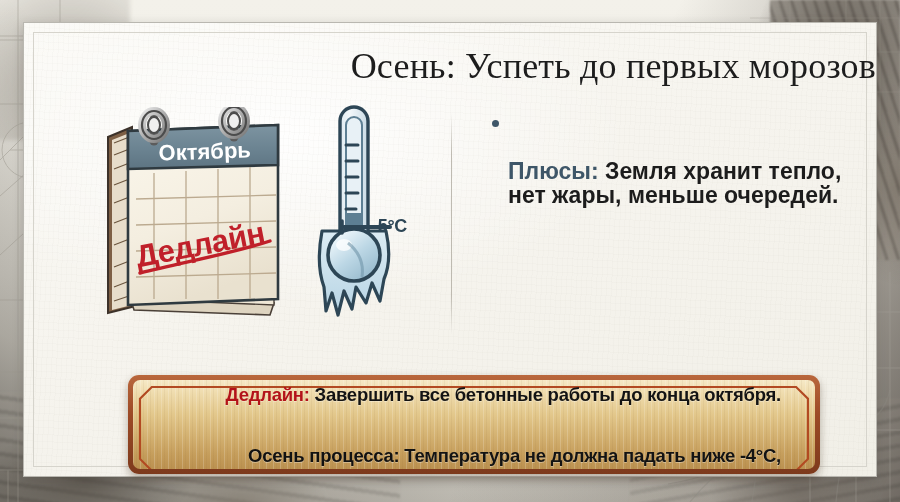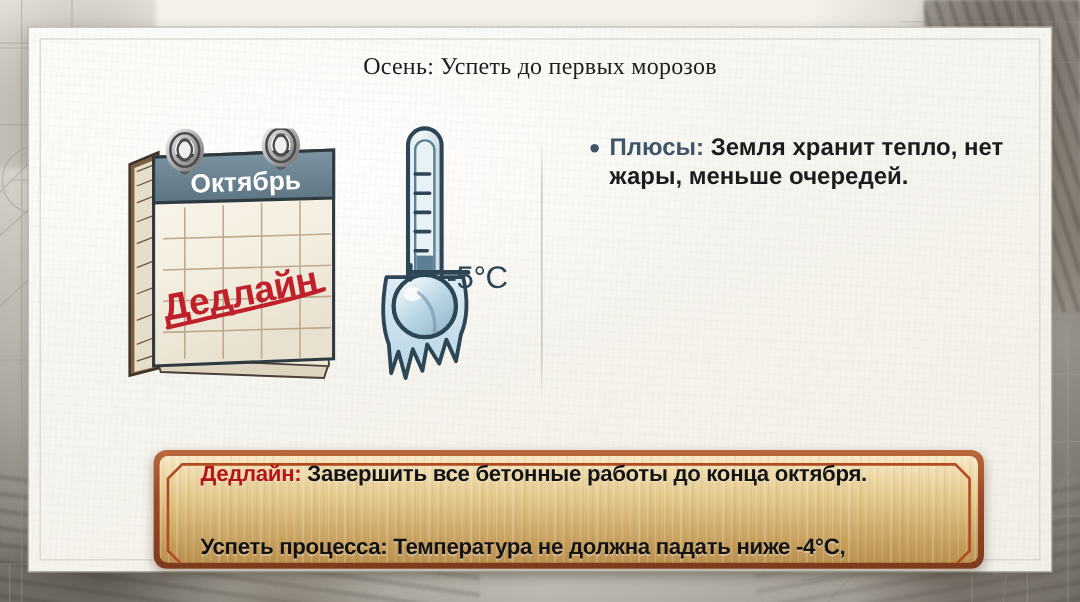--- a/index.html
+++ b/index.html
@@ -101,23 +101,23 @@
     background:
       repeating-linear-gradient(93deg, rgba(160,155,140,0.035) 0 1px, rgba(255,255,255,0) 1px 5px),
       repeating-linear-gradient(3deg, rgba(150,145,132,0.03) 0 1px, rgba(255,255,255,0) 1px 7px);
     pointer-events: none;
   }
 
   
   .title {
     position: absolute;
     left: 0; right: 0; top: 22px;
-    text-align: center;
+    text-align: right;
     font-family: "Liberation Serif", "DejaVu Serif", serif;
-    font-size: 20px;
+    font-size: 36px;
     color: #1d1d1d;
     letter-spacing: 0.2px;
   }
 
   
   .content {
     position: absolute;
     left: 0; top: 78px; right: 0;
     height: 250px;
   }
@@ -146,37 +146,38 @@
     margin-bottom: 16px;
   }
   .dot {
     flex: 0 0 auto;
     width: 7px; height: 7px;
     border-radius: 50%;
     margin-top: 9px;
     margin-right: 9px;
   }
   .btext {
-    font-size: 20px;
+    font-size: 23px;
     line-height: 24px;
     color: #1c1c1c;
     font-weight: 600;
+    margin-top: 48px;
   }
   .blabel { font-weight: 700; }
 
   
   .calendar { position: absolute; left: 8px; top: 6px; width: 200px; height: 215px; }
 
   
   .thermo { position: absolute; left: 210px; top: 2px; width: 160px; height: 220px; }
   .thermo-label {
     position: absolute;
     left: 78px; top: 113px;
-    font-size: 26px;
-    font-weight: 400;
+    font-size: 18px;
+    font-weight: 700;
     color: #2d4656;
     letter-spacing: -0.3px;
   }
 
   
   .plaque {
     position: absolute;
     left: 104px; top: 352px;
     width: 692px; height: 99px;
     border-radius: 11px;
@@ -207,21 +208,21 @@
     position: absolute;
     top: 5px; left: 5px; right: 5px; bottom: 5px;
     pointer-events: none;
   }
   .plaque-text {
     position: absolute;
     inset: 0;
     display: flex;
     flex-direction: column;
     justify-content: center;
-    align-items: flex-start;
+    align-items: flex-end;
     text-align: center;
     padding: 0 34px;
     gap: 36px;
   }
   .pline {
     font-size: 18.5px;
     line-height: 25px;
     color: #131313;
     font-weight: 700;
     letter-spacing: -0.25px;
@@ -454,21 +455,21 @@
 
         <svg class="plaque-notch" viewBox="0 0 682 89" preserveAspectRatio="none">
           <path d="M2 14 L14 2 L668 2 L680 14 L680 75 L668 87 L14 87 L2 75 Z" fill="none" stroke="#b24a22" stroke-width="2.2"></path>
         </svg>
 
         <div class="plaque-text">
           <div class="pline">
             <span class="p-red">Дедлайн:</span><span class="p-norm"> Завершить все бетонные работы до конца октября.</span>
           </div>
           <div class="pline">
-            <span class="p-bold">Успеть процесса:</span><span class="p-norm"> Температура не должна падать ниже -4°C,</span>
+            <span class="p-bold">Осень процесса:</span><span class="p-norm"> Температура не должна падать ниже -4°C,</span>
           </div>
         </div>
 
       </div>
     </div>
 
   </div>
 </div>
 
 </body></html>

